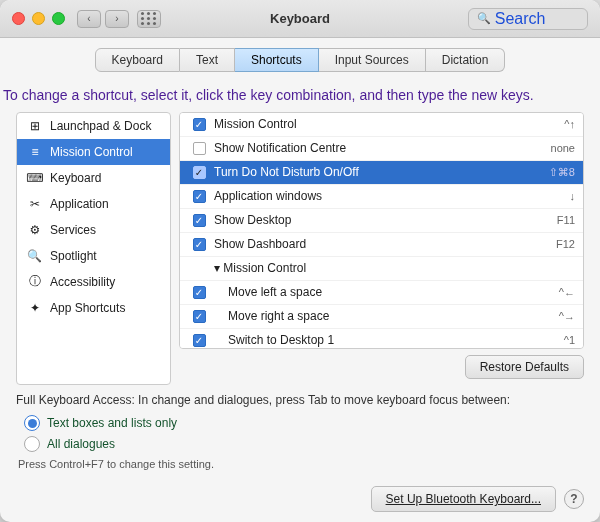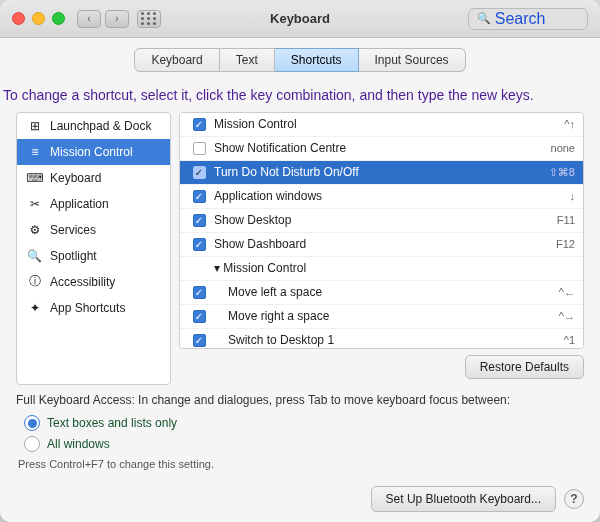--- a/index.html
+++ b/index.html
@@ -315,20 +315,21 @@
       gap: 8px;
     }
     .bluetooth-btn {
       background: linear-gradient(to bottom, #f5f5f5, #e0e0e0);
       border: 1px solid #bbb;
       border-radius: 5px;
       padding: 5px 14px;
       font-size: 12px;
       cursor: pointer;
       color: #222;
+      text-decoration: underline;
     }
     .help-btn {
       width: 20px;
       height: 20px;
       border-radius: 50%;
       border: 1.5px solid #aaa;
       background: #f0f0f0;
       font-size: 12px;
       display: flex;
       align-items: center;
@@ -382,20 +383,21 @@
       <span class="search-icon-wrap">🔍</span>
       <span class="search-input-fake">Search</span>
     </div>
   </div>
 
   <div class="tabs-bar">
     <div class="tab">Keyboard</div>
     <div class="tab">Text</div>
     <div class="tab active">Shortcuts</div>
     <div class="tab">Input Sources</div>
+    <div class="tab">Dictation</div>
   </div>
 
   <div class="description">To change a shortcut, select it, click the key combination, and then type the new keys.</div>
 
   <div class="main-content">
 
     <div class="sidebar">
       <div class="sidebar-item">
         <span class="sidebar-icon">⊞</span>
         <span>Launchpad &amp; Dock</span>
@@ -523,21 +525,21 @@
     <div class="fka-label">Full Keyboard Access: In change and dialogues, press Tab to move keyboard focus between:</div>
     <div class="radio-group">
       <div class="radio-row">
         <div class="radio-circle selected">
           <div class="radio-inner"></div>
         </div>
         <span>Text boxes and lists only</span>
       </div>
       <div class="radio-row">
         <div class="radio-circle"></div>
-        <span>All windows</span>
+        <span>All dialogues</span>
       </div>
     </div>
     <div class="control-hint">Press Control+F7 to change this setting.</div>
   </div>
 
   <div class="bottom-bar">
     <button class="bluetooth-btn">Set Up Bluetooth Keyboard...</button>
     <div class="help-btn">?</div>
   </div>
 </div>

